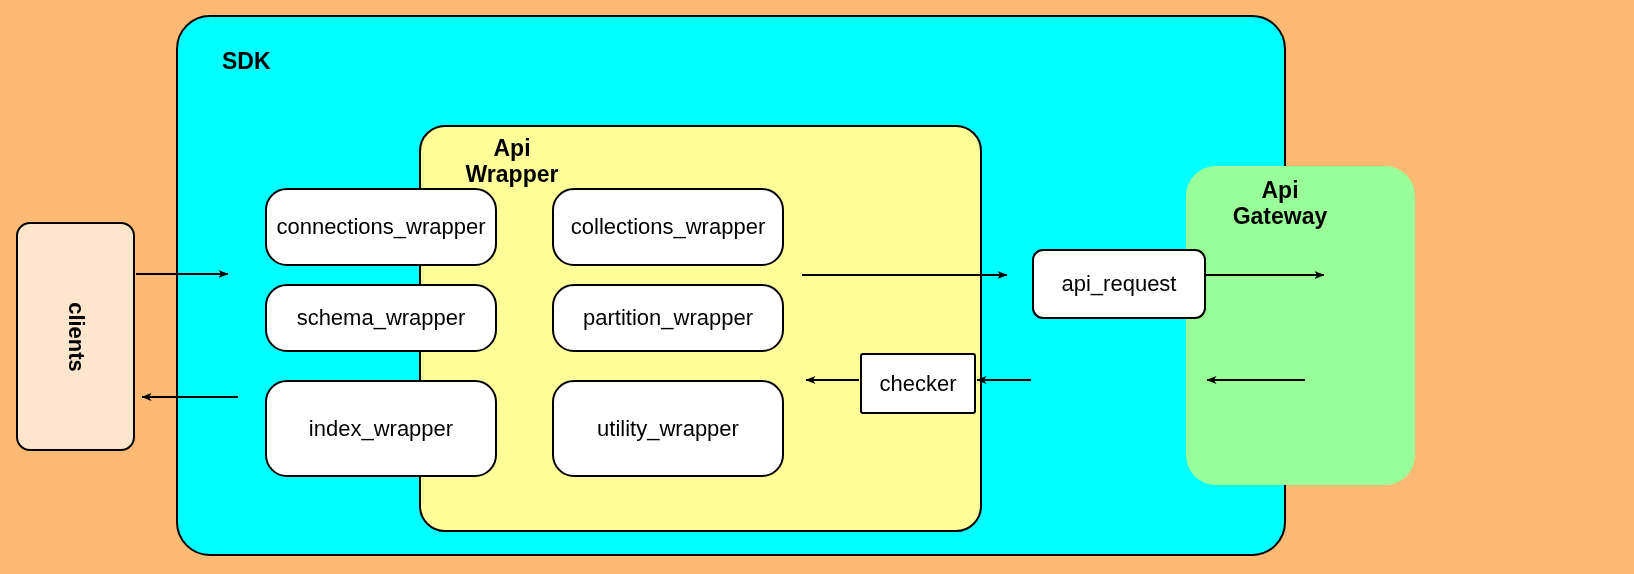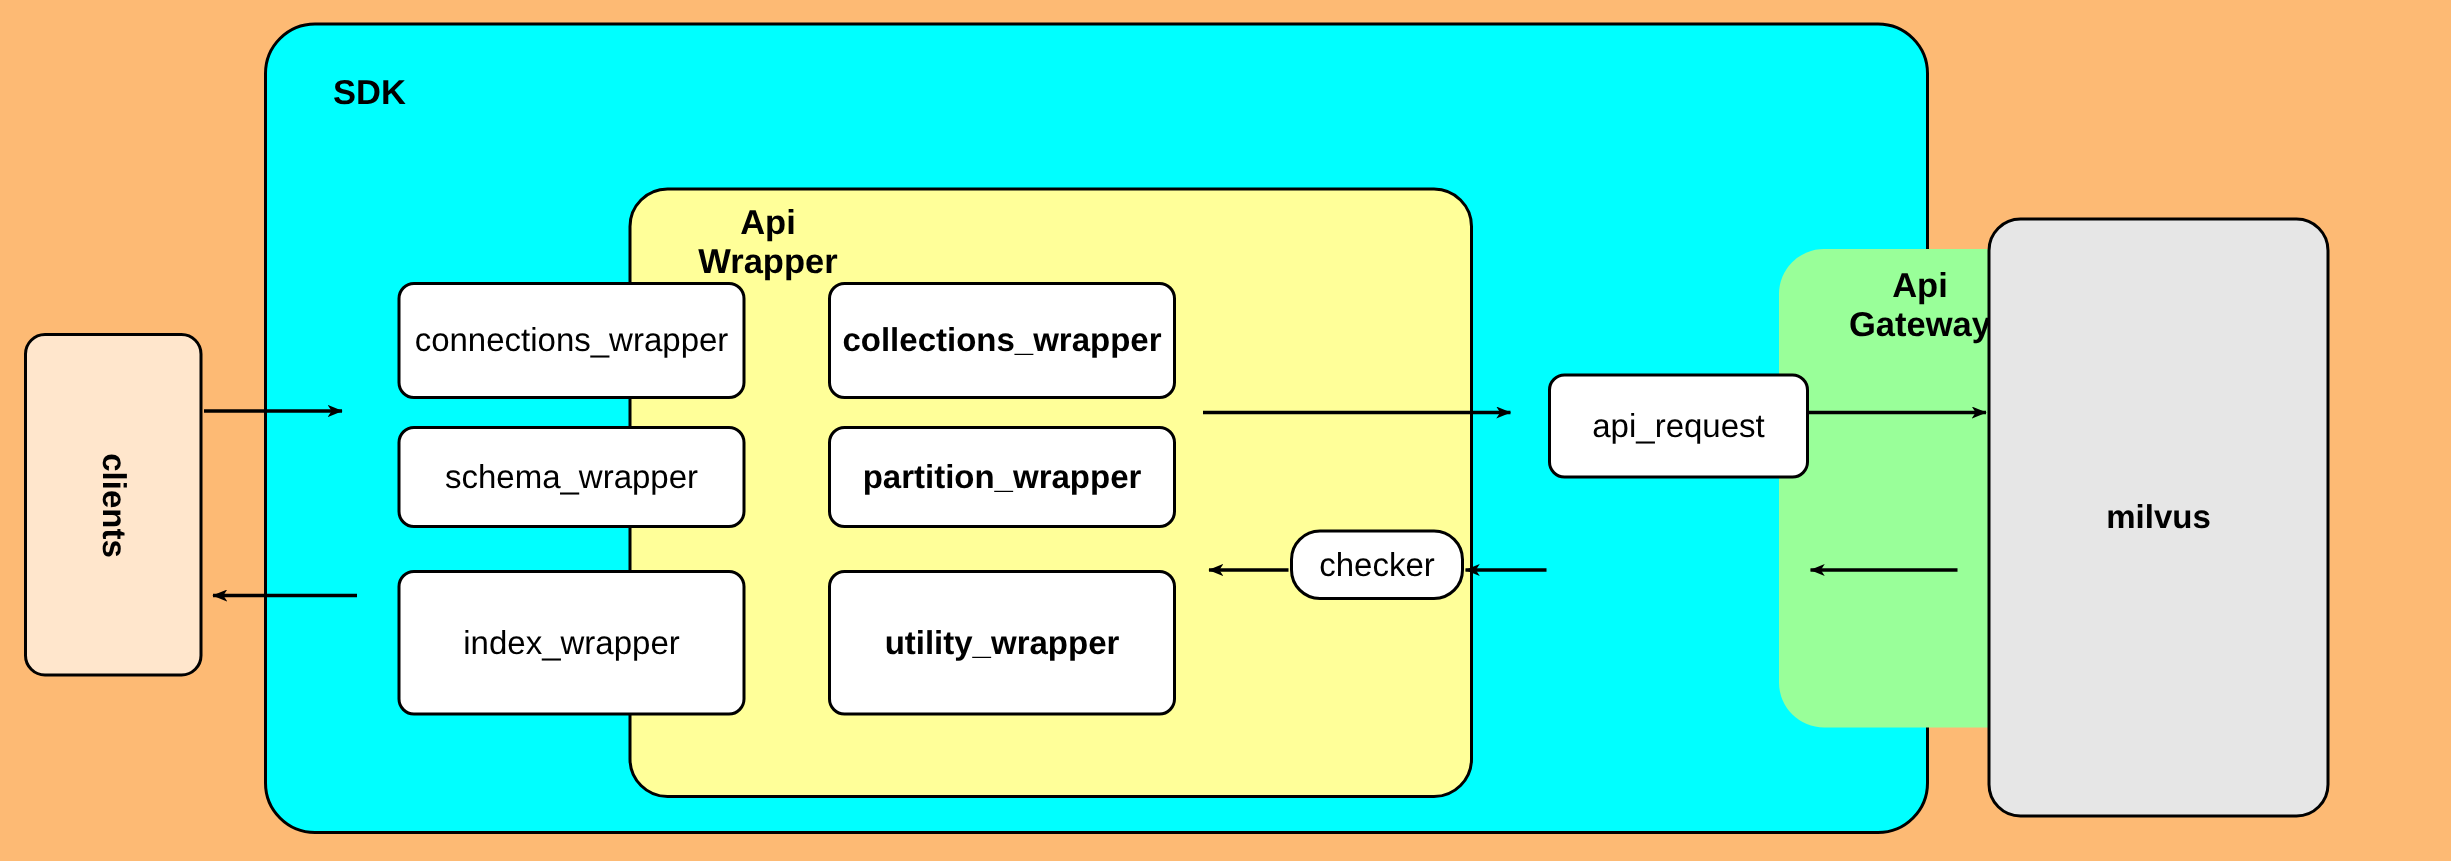--- a/index.html
+++ b/index.html
@@ -80,36 +80,36 @@
     left: 32px;
     top: 12px;
     font-size: 23px;
     text-align: center;
     width: 124px;
   }
   
   .module {
     background: #ffffff;
     border: 2px solid #000000;
-    border-radius: 11px;
+    border-radius: 22px;
     font-size: 22px;
     color: #000000;
   }
   .mod-r1 { top: 188px; height: 78px; }
   .mod-r2 { top: 284px; height: 68px; }
   .mod-r3 { top: 380px; height: 97px; }
   .col-a { left: 265px; width: 232px; }
-  .col-b { left: 552px; width: 232px; font-weight: bold; }
+  .col-b { left: 552px; width: 232px; }
 
   #checker-box {
     left: 860px;
     top: 353px;
     width: 116px;
-    height: 47px;
-    border-radius: 20px;
+    height: 61px;
+    border-radius: 3px;
   }
   #api-request-box {
     left: 1032px;
     top: 249px;
     width: 174px;
     height: 70px;
     border-radius: 11px;
   }
   #api-response-box {
     left: 1032px;
@@ -183,21 +183,20 @@
   <div class="box module mod-r3 col-b">utility_wrapper</div>
 
   <div class="box module" id="checker-box">checker</div>
 
   <div class="box module" id="api-request-box">api_request</div>
 
   <div class="box" id="clients-box">
     <span id="clients-label">clients</span>
   </div>
 
-  <div class="box" id="milvus-box">milvus</div>
 
   <svg id="arrows" viewBox="0 0 1634 574">
     <defs>
       <marker id="arrowhead" markerWidth="10" markerHeight="8" refX="9.5" refY="4" orient="auto" markerUnits="userSpaceOnUse">
         <path d="M0,0 L10,4 L0,8 L2.6,4 z" fill="#000000"></path>
       </marker>
     </defs>
 
     <line x1="136" y1="274" x2="228" y2="274" stroke="#000000" stroke-width="2.2" marker-end="url(#arrowhead)"></line>
 

